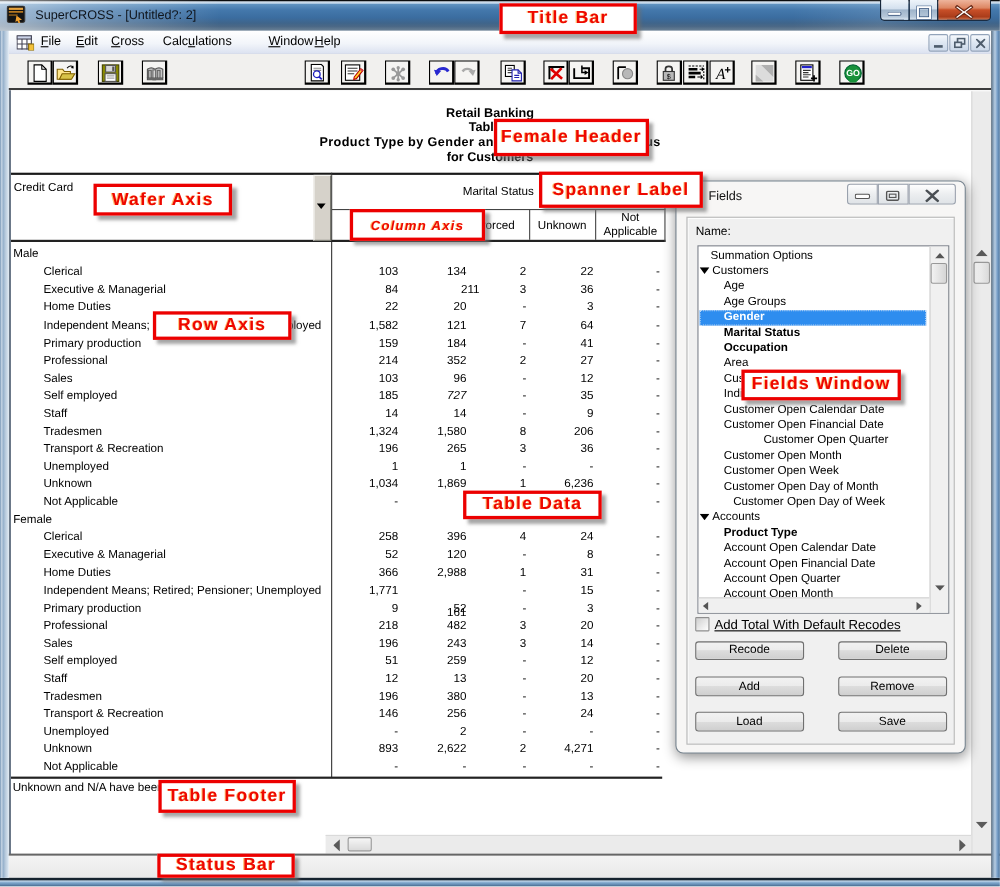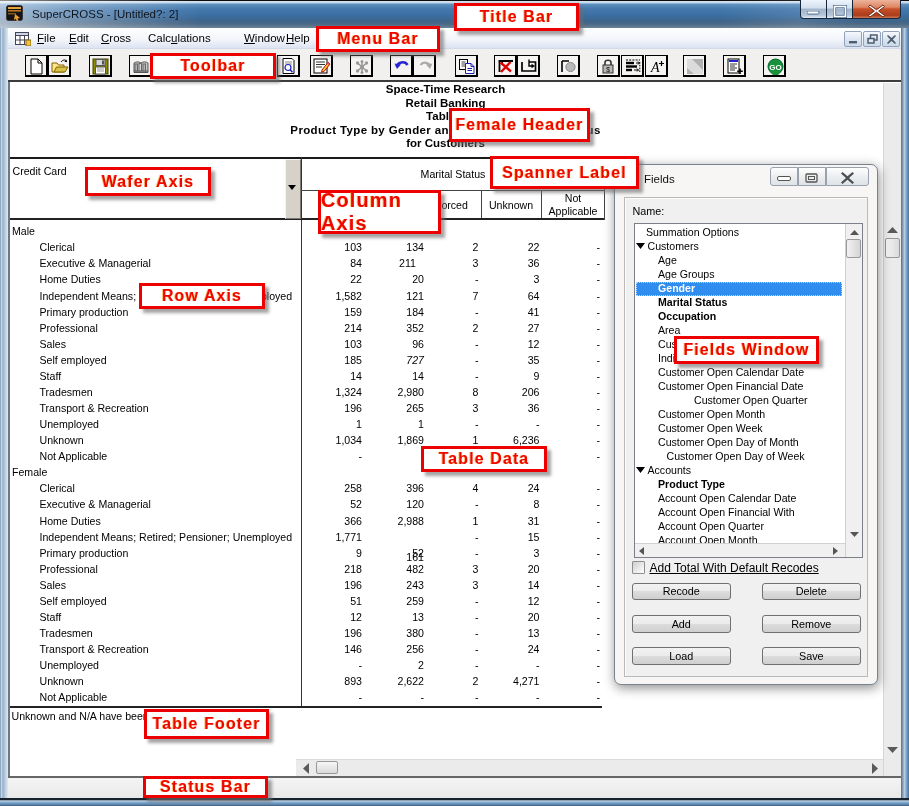--- a/index.html
+++ b/index.html
@@ -256,21 +256,20 @@
 <div class="tb" style="left:763px">
       <svg width="19" height="18" viewBox="0 0 19 18">
         <circle cx="9.5" cy="8.5" r="7.5" fill="#18913a" stroke="#063"></circle>
         <path d="M4 14 L15 14 L12 17 L7 17 Z" fill="#18913a"></path>
         <text x="9.5" y="11.5" font-size="8" font-weight="bold" text-anchor="middle" fill="#fff" font-family="Liberation Sans">GO</text>
       </svg>
     </div>
 <div id="toolbar-line"></div>
 <div id="client"></div>
 <div class="abs" id="client-lline" style="left:8px;top:81.5px;"></div>
-<div class="hdr" style="top:83.2px;">Space-Time Research</div>
 <div class="hdr" style="top:96.7px;">Retail Banking</div>
 <div class="hdr" style="top:110.2px;">Table 2</div>
 <div class="hdr" style="top:123.7px;letter-spacing:0.37px;">Product Type by Gender and Customer Marital Status</div>
 <div class="hdr" style="top:137.2px;">for Customers</div>
 <div class="hline" style="left:10px;top:156.5px;width:595px;height:2px;"></div>
 <div class="hline" style="left:300.5px;top:156.5px;width:1.5px;height:550px;background:#333;"></div>
 <div class="hline" style="left:301px;top:189.5px;width:304px;height:1.2px;background:#444;"></div>
 <div class="hline" style="left:10px;top:218px;width:595px;height:1.5px;background:#222;"></div>
 <div class="hline" style="left:10px;top:706px;width:592px;height:1.5px;background:#222;"></div>
 <div class="hline" style="left:367px;top:190px;width:1px;height:28px;background:#444;"></div>
@@ -291,21 +290,21 @@
 <div class="cell" style="left:541px;top:192px;width:64px;text-align:center;line-height:13px;">Not<br>Applicable</div>
 <div class="cell" style="left:12px;top:225.2px;">Male</div>
 <div class="cell" style="left:39.5px;top:241.3px;">Clerical</div>
 <div class="num" style="left:282.0px;top:241.3px;">103</div>
 <div class="num" style="left:344.0px;top:241.3px;">134</div>
 <div class="num" style="left:398.5px;top:241.3px;">2</div>
 <div class="num" style="left:459.5px;top:241.3px;">22</div>
 <div class="num" style="left:520.0px;top:241.3px;">-</div>
 <div class="cell" style="left:39.5px;top:257.3px;">Executive &amp; Managerial</div>
 <div class="num" style="left:282.0px;top:257.3px;">84</div>
-<div class="num" style="left:336px;top:257.3px;">211</div>
+<div class="num" style="left:356px;top:257.3px;">211</div>
 <div class="num" style="left:398.5px;top:257.3px;">3</div>
 <div class="num" style="left:459.5px;top:257.3px;">36</div>
 <div class="num" style="left:520.0px;top:257.3px;">-</div>
 <div class="cell" style="left:39.5px;top:273.4px;">Home Duties</div>
 <div class="num" style="left:282.0px;top:273.4px;">22</div>
 <div class="num" style="left:344.0px;top:273.4px;">20</div>
 <div class="num" style="left:398.5px;top:273.4px;">-</div>
 <div class="num" style="left:459.5px;top:273.4px;">3</div>
 <div class="num" style="left:520.0px;top:273.4px;">-</div>
 <div class="cell" style="left:39.5px;top:289.5px;">Independent Means; Retired; Pensioner; Unemployed</div>
@@ -339,21 +338,21 @@
 <div class="num" style="left:459.5px;top:353.8px;">35</div>
 <div class="num" style="left:520.0px;top:353.8px;">-</div>
 <div class="cell" style="left:39.5px;top:369.8px;">Staff</div>
 <div class="num" style="left:282.0px;top:369.8px;">14</div>
 <div class="num" style="left:344.0px;top:369.8px;">14</div>
 <div class="num" style="left:398.5px;top:369.8px;">-</div>
 <div class="num" style="left:459.5px;top:369.8px;">9</div>
 <div class="num" style="left:520.0px;top:369.8px;">-</div>
 <div class="cell" style="left:39.5px;top:385.9px;">Tradesmen</div>
 <div class="num" style="left:282.0px;top:385.9px;">1,324</div>
-<div class="num" style="left:344.0px;top:385.9px;">2,980</div>
+<div class="num" style="left:344.0px;top:385.9px;">1,580</div>
 <div class="num" style="left:398.5px;top:385.9px;">8</div>
 <div class="num" style="left:459.5px;top:385.9px;">206</div>
 <div class="num" style="left:520.0px;top:385.9px;">-</div>
 <div class="cell" style="left:39.5px;top:402.0px;">Transport &amp; Recreation</div>
 <div class="num" style="left:282.0px;top:402.0px;">196</div>
 <div class="num" style="left:344.0px;top:402.0px;">265</div>
 <div class="num" style="left:398.5px;top:402.0px;">3</div>
 <div class="num" style="left:459.5px;top:402.0px;">36</div>
 <div class="num" style="left:520.0px;top:402.0px;">-</div>
 <div class="cell" style="left:39.5px;top:418.0px;">Unemployed</div>
@@ -519,21 +518,21 @@
           <div class="li" style="left:23.5px;top:184.0px;">Customer Open Month</div>
           <div class="li" style="left:23.5px;top:198.0px;">Customer Open Week</div>
           <div class="li" style="left:23.5px;top:212.0px;">Customer Open Day of Month</div>
           <div class="li" style="left:32px;top:226.0px;">Customer Open Day of Week</div>
           <svg class="abs" style="left:1.5px;top:243.0px" width="9" height="6">
             <path d="M0 0 L9 0 L4.5 6 Z" fill="#000"></path>
           </svg>
           <div class="li" style="left:13px;top:240.0px;">Accounts</div>
           <div class="li" style="left:23.5px;top:254.0px;font-weight:bold;">Product Type</div>
           <div class="li" style="left:23.5px;top:268.0px;">Account Open Calendar Date</div>
-          <div class="li" style="left:23.5px;top:282.0px;">Account Open Financial With</div>
+          <div class="li" style="left:23.5px;top:282.0px;">Account Open Financial Date</div>
           <div class="li" style="left:23.5px;top:296.0px;">Account Open Quarter</div>
           <div class="li" style="left:23.5px;top:310.0px;">Account Open Month</div>
 <div class="lsb" style="left:210.5px;top:0px;width:17px;height:333.5px;border-left:1px solid #d0d0d0;"></div>
 <svg class="abs" style="left:215px;top:6px" width="9" height="5">
             <path d="M4.5 0 L9 5 L0 5 Z" fill="#555"></path>
           </svg>
 <div class="abs sthumb" style="left:211.5px;top:15px;width:15px;height:19px;background:linear-gradient(90deg,#f2f2f2,#d5d5d5);"></div>
 <svg class="abs" style="left:215px;top:308px" width="9" height="5">
             <path d="M0 0 L9 0 L4.5 5 Z" fill="#555"></path>
           </svg>
@@ -549,23 +548,21 @@
 <div class="abs" style="left:25px;top:363px;font-size:12px;text-decoration:underline;">Add Total With Default Recodes</div>
 <div class="win7btn" style="left:7.5px;top:385px;">Recode</div>
 <div class="win7btn" style="left:137.5px;top:385px;">Delete</div>
 <div class="win7btn" style="left:7.5px;top:417.5px;">Add</div>
 <div class="win7btn" style="left:137.5px;top:417.5px;">Remove</div>
 <div class="win7btn" style="left:7.5px;top:449.5px;">Load</div>
 <div class="win7btn" style="left:137.5px;top:449.5px;">Save</div>
 </div>
 </div>
 <div class="label" style="left:454px;top:2.5px;width:125px;height:28px;font-size:16px;">Title Bar</div>
-<div class="label" style="left:316px;top:26px;width:124px;height:26px;font-size:16px;">Menu Bar</div>
-<div class="label" style="left:150px;top:53px;width:126px;height:26px;font-size:16px;">Toolbar</div>
 <div class="label" style="left:449px;top:108px;width:141px;height:34px;font-size:16px;">Female Header</div>
 <div class="label" style="left:85px;top:167px;width:126px;height:29px;font-size:16px;">Wafer Axis</div>
 <div class="label" style="left:490px;top:156px;width:149px;height:33px;font-size:16px;">Spanner Label</div>
-<div class="label" style="left:318px;top:190px;width:123px;height:44px;font-size:20px;">Column Axis</div>
+<div class="label" style="left:318px;top:190px;width:123px;height:29px;font-size:12px;font-style:italic;">Column Axis</div>
 <div class="label" style="left:139px;top:283px;width:126px;height:26px;font-size:16px;">Row Axis</div>
 <div class="label" style="left:421px;top:446px;width:126px;height:26px;font-size:16px;">Table Data</div>
 <div class="label" style="left:674px;top:336px;width:145px;height:28px;font-size:16px;">Fields Window</div>
 <div class="label" style="left:144px;top:709px;width:125px;height:30px;font-size:16px;">Table Footer</div>
 <div class="label" style="left:143px;top:776px;width:125px;height:22px;font-size:16px;">Status Bar</div>
 </div>
 </body></html>

